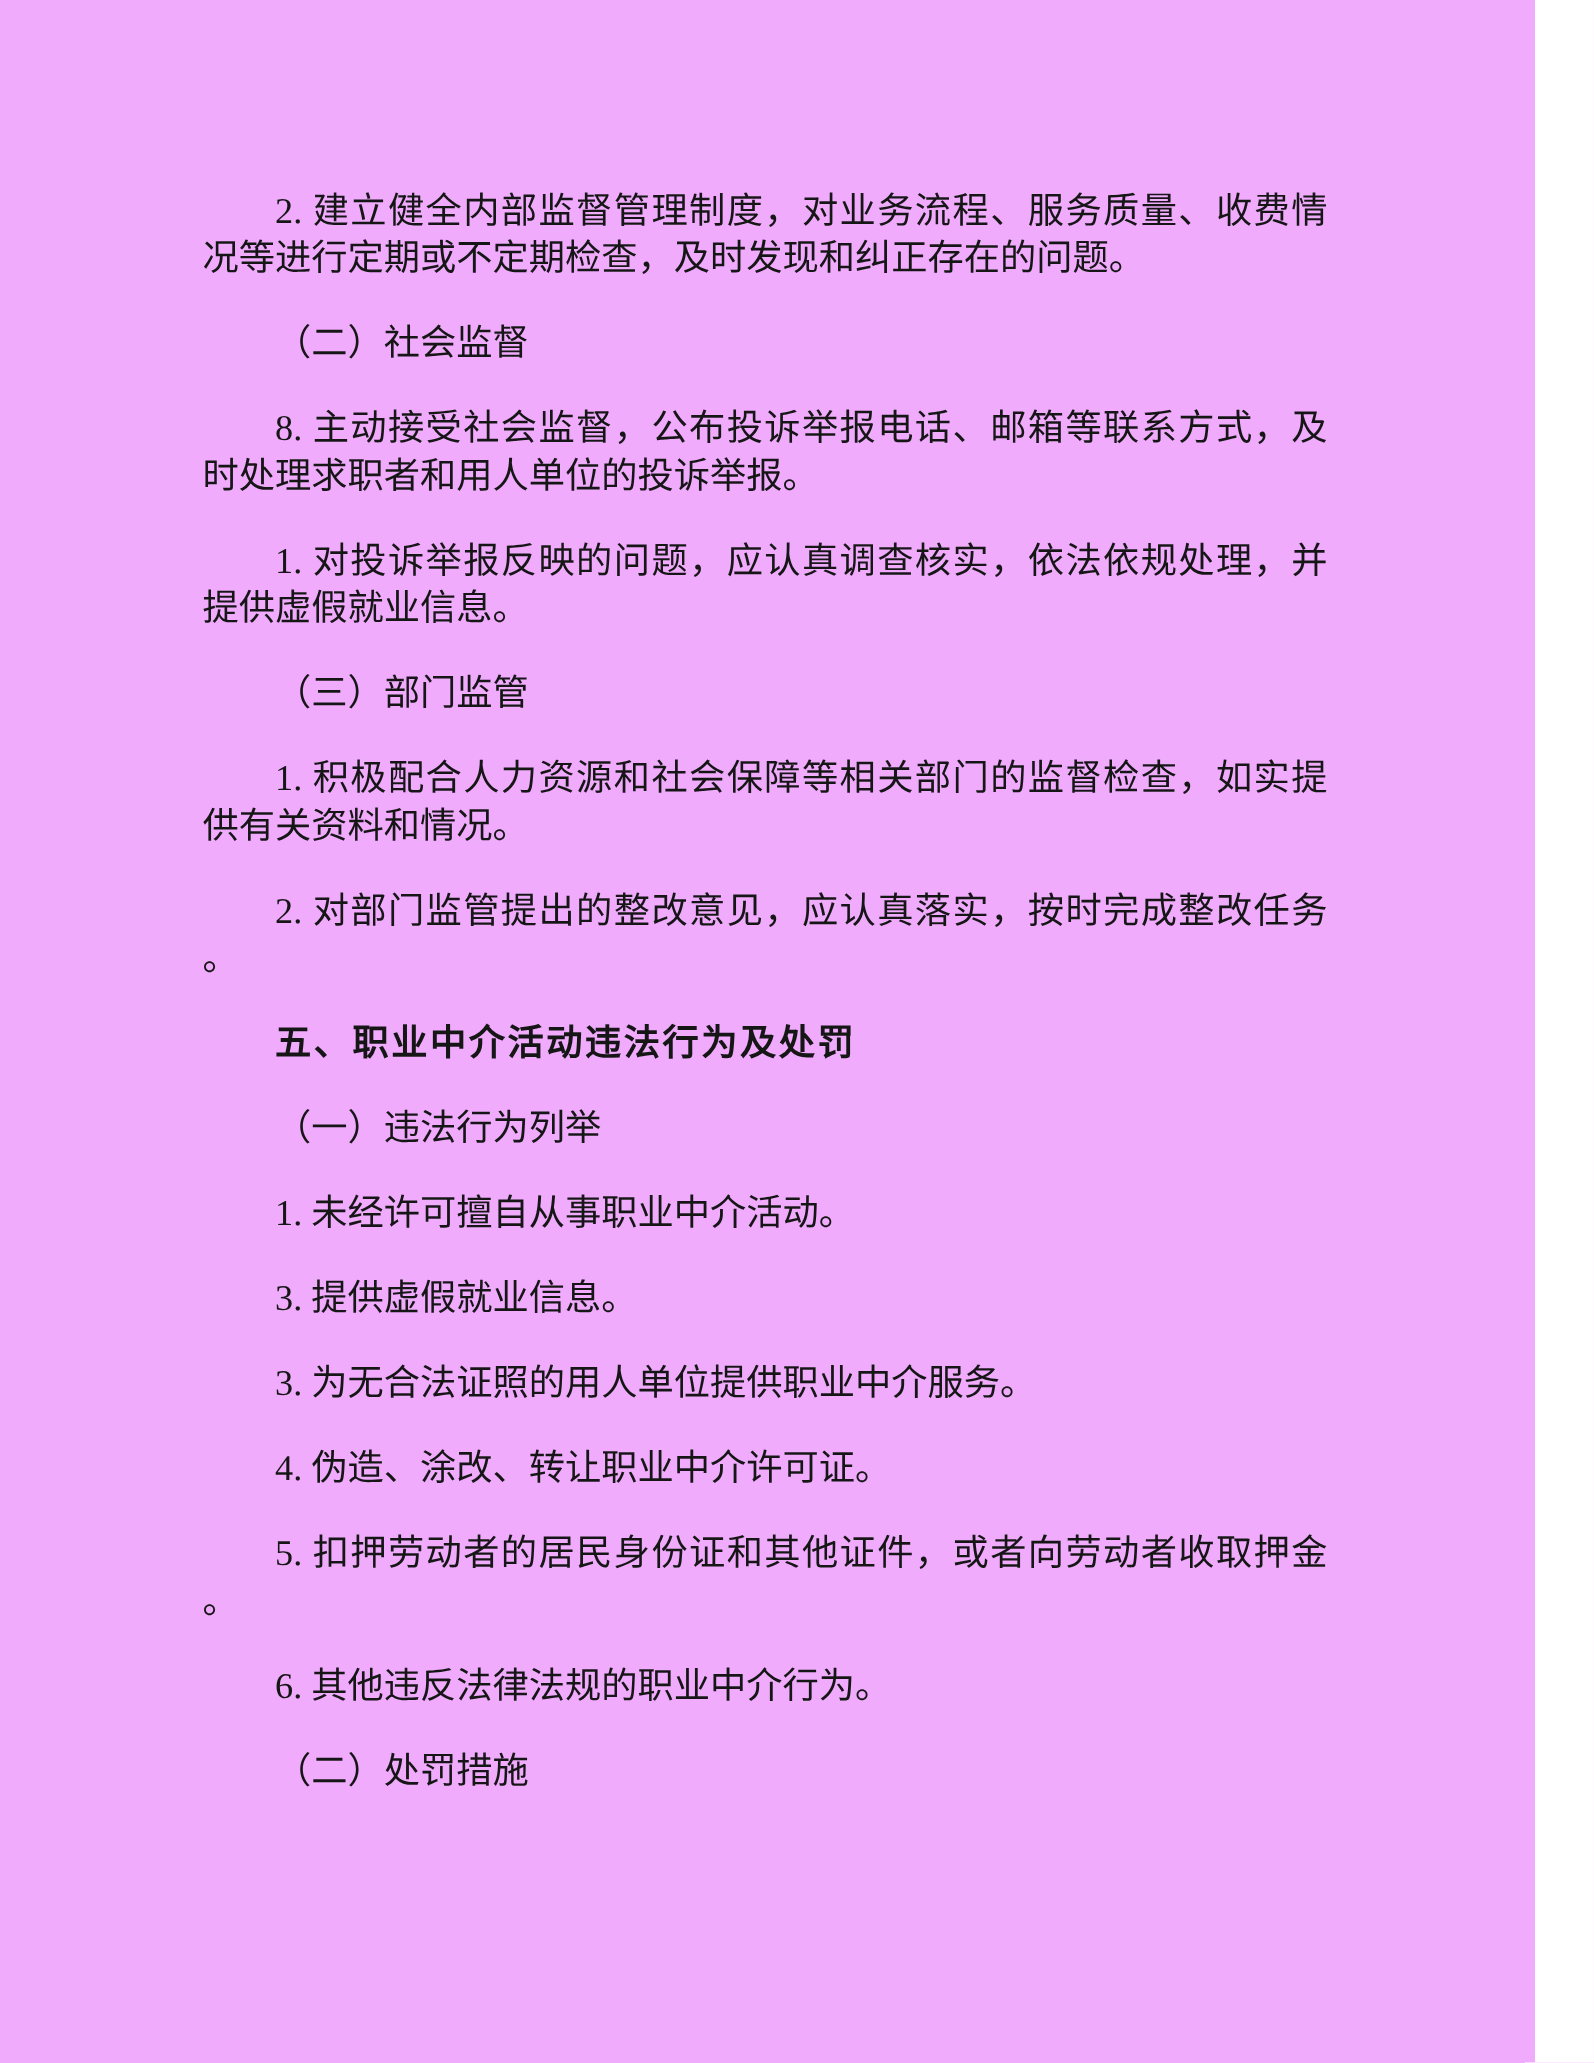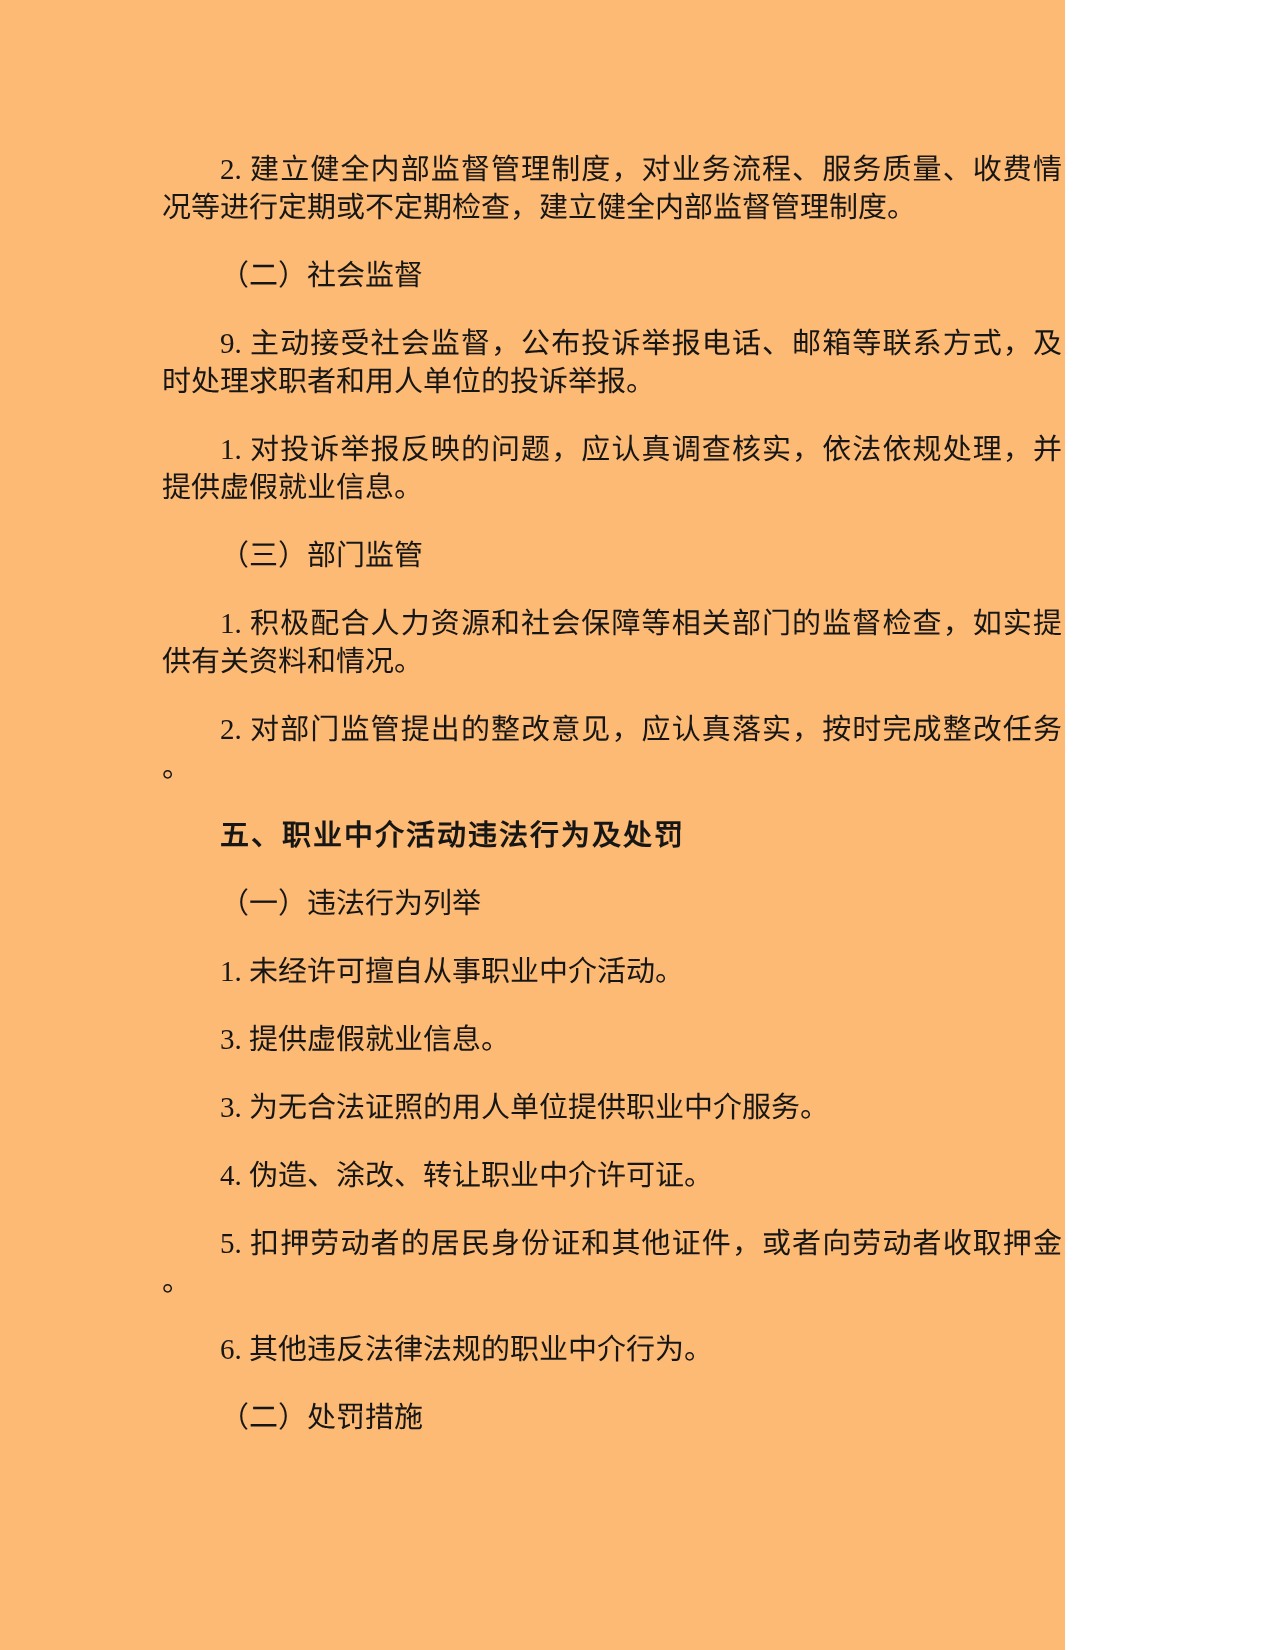--- a/index.html
+++ b/index.html
@@ -2,23 +2,23 @@
 <html lang="zh-CN"><head>
 <meta charset="utf-8">
 <style>
   html, body {
     margin: 0;
     padding: 0;
     background: #ffffff;
   }
   .page {
     position: relative;
-    width: 1065px;
+    width: 1228px;
     height: 1650px;
-    background: #fdba74;
+    background: #f0abfc;
     overflow: hidden;
     font-family: "Liberation Serif", "DejaVu Serif", serif;
     color: #161616;
   }
   .content {
     position: absolute;
     left: 162px;
     top: 150px;
     width: 900px;
   }
@@ -47,27 +47,27 @@
     text-align-last: justify;
   }
 </style>
 </head>
 <body>
 
 <div class="page">
   <div class="content">
       <p class="para body">
         <span class="line indent fill">2. 建立健全内部监督管理制度，对业务流程、服务质量、收费情</span>
-        <span class="line">况等进行定期或不定期检查，建立健全内部监督管理制度。</span>
+        <span class="line">况等进行定期或不定期检查，及时发现和纠正存在的问题。</span>
       </p>
       <p class="para body">
         <span class="line indent">（二）社会监督</span>
       </p>
       <p class="para body">
-        <span class="line indent fill">9. 主动接受社会监督，公布投诉举报电话、邮箱等联系方式，及</span>
+        <span class="line indent fill">8. 主动接受社会监督，公布投诉举报电话、邮箱等联系方式，及</span>
         <span class="line">时处理求职者和用人单位的投诉举报。</span>
       </p>
       <p class="para body">
         <span class="line indent fill">1. 对投诉举报反映的问题，应认真调查核实，依法依规处理，并</span>
         <span class="line">提供虚假就业信息。</span>
       </p>
       <p class="para body">
         <span class="line indent">（三）部门监管</span>
       </p>
       <p class="para body">

